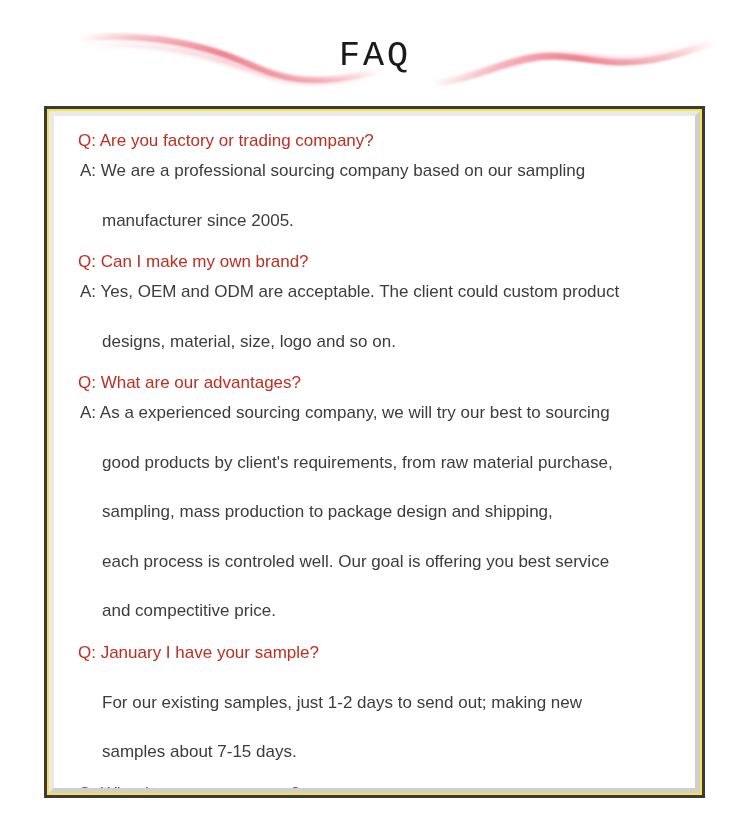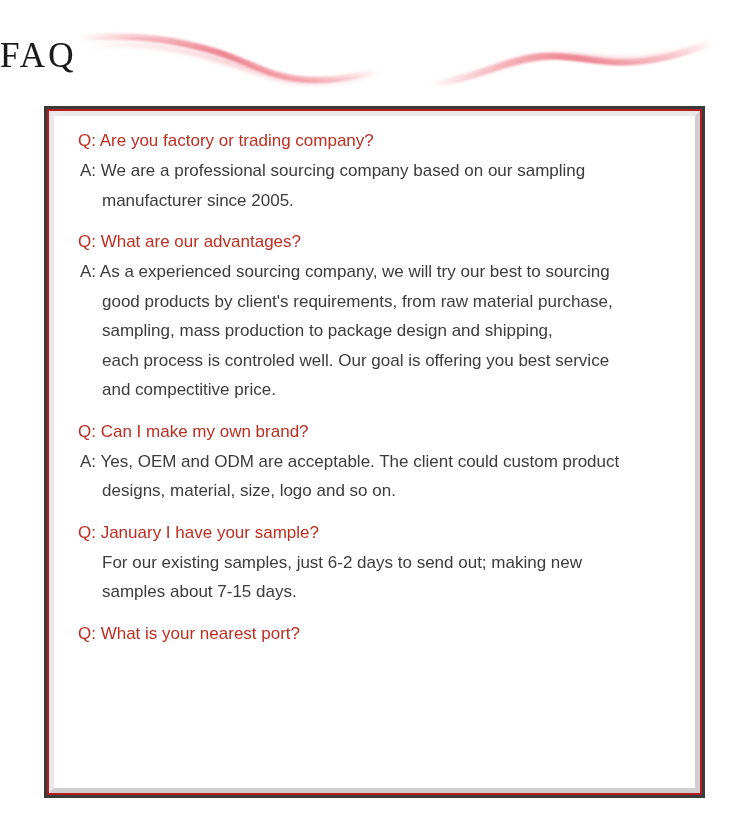--- a/index.html
+++ b/index.html
@@ -30,37 +30,38 @@
     left: 0;
     top: 0;
     width: 750px;
     height: 104px;
   }
   #page-title {
     position: absolute;
     left: 0;
     top: 36px;
     width: 750px;
-    font-family: Liberation Serif, serif;
+    text-align: center;
+    font-family: Liberation Mono, monospace;
     font-size: 35px;
     font-weight: 300;
     letter-spacing: 3px;
     color: #1a1a1a;
     line-height: 40px;
     -webkit-text-stroke: 0.1px #1a1a1a;
   }
 
   
   #faq-box {
     position: absolute;
     left: 44px;
     top: 106px;
     width: 661px;
     height: 692px;
-    background: #b91c1c;
+    background: #fde047;
     border: 3px solid #3a3a3a;
     padding: 2px;
   }
   #faq-box-inner {
     width: 100%;
     height: 100%;
     background: #ffffff;
     border: 5px solid #e9e9e9;
     border-right-color: #cfcfcf;
     border-bottom-color: #cfcfcf;
@@ -88,20 +89,21 @@
   .faq-a {
     color: #3c3c3c;
     font-size: 17px;
     line-height: 29.5px;
   }
   .faq-a-line {
     white-space: nowrap;
   }
   .faq-a-line.cont {
     padding-left: 22px;
+    margin-top: 20px;
   }
 </style>
 </head>
 <body>
 
 <div id="header">
 
   <svg id="header-waves" viewBox="0 0 750 104" preserveAspectRatio="none">
     <defs>
       <linearGradient id="gradL" x1="0" y1="0" x2="1" y2="0">
@@ -150,40 +152,40 @@
   <div id="faq-box-inner">
     <div id="faq-list">
         <div class="faq-item">
           <div class="faq-q">Q: Are you factory or trading company?</div>
           <div class="faq-a">
             <div class="faq-a-line">A: We are a professional sourcing company based on our sampling</div>
             <div class="faq-a-line cont">manufacturer since 2005.</div>
           </div>
         </div>
         <div class="faq-item">
+          <div class="faq-q">Q: Can I make my own brand?</div>
+          <div class="faq-a">
+            <div class="faq-a-line">A: Yes, OEM and ODM are acceptable. The client could custom product</div>
+            <div class="faq-a-line cont">designs, material, size, logo and so on.</div>
+          </div>
+        </div>
+        <div class="faq-item">
           <div class="faq-q">Q: What are our advantages?</div>
           <div class="faq-a">
             <div class="faq-a-line">A: As a experienced sourcing company, we will try our best to sourcing</div>
             <div class="faq-a-line cont">good products by client's requirements, from raw material purchase,</div>
             <div class="faq-a-line cont">sampling, mass production to package design and shipping,</div>
             <div class="faq-a-line cont">each process is controled well. Our goal is offering you best service</div>
             <div class="faq-a-line cont">and compectitive price.</div>
           </div>
         </div>
         <div class="faq-item">
-          <div class="faq-q">Q: Can I make my own brand?</div>
-          <div class="faq-a">
-            <div class="faq-a-line">A: Yes, OEM and ODM are acceptable. The client could custom product</div>
-            <div class="faq-a-line cont">designs, material, size, logo and so on.</div>
-          </div>
-        </div>
-        <div class="faq-item">
           <div class="faq-q">Q: January I have your sample?</div>
           <div class="faq-a">
-            <div class="faq-a-line cont">For our existing samples, just 6-2 days to send out; making new</div>
+            <div class="faq-a-line cont">For our existing samples, just 1-2 days to send out; making new</div>
             <div class="faq-a-line cont">samples about 7-15 days.</div>
           </div>
         </div>
         <div class="faq-item">
           <div class="faq-q">Q: What is your nearest port?</div>
         </div>
       </div>
   </div>
 </div>
 

